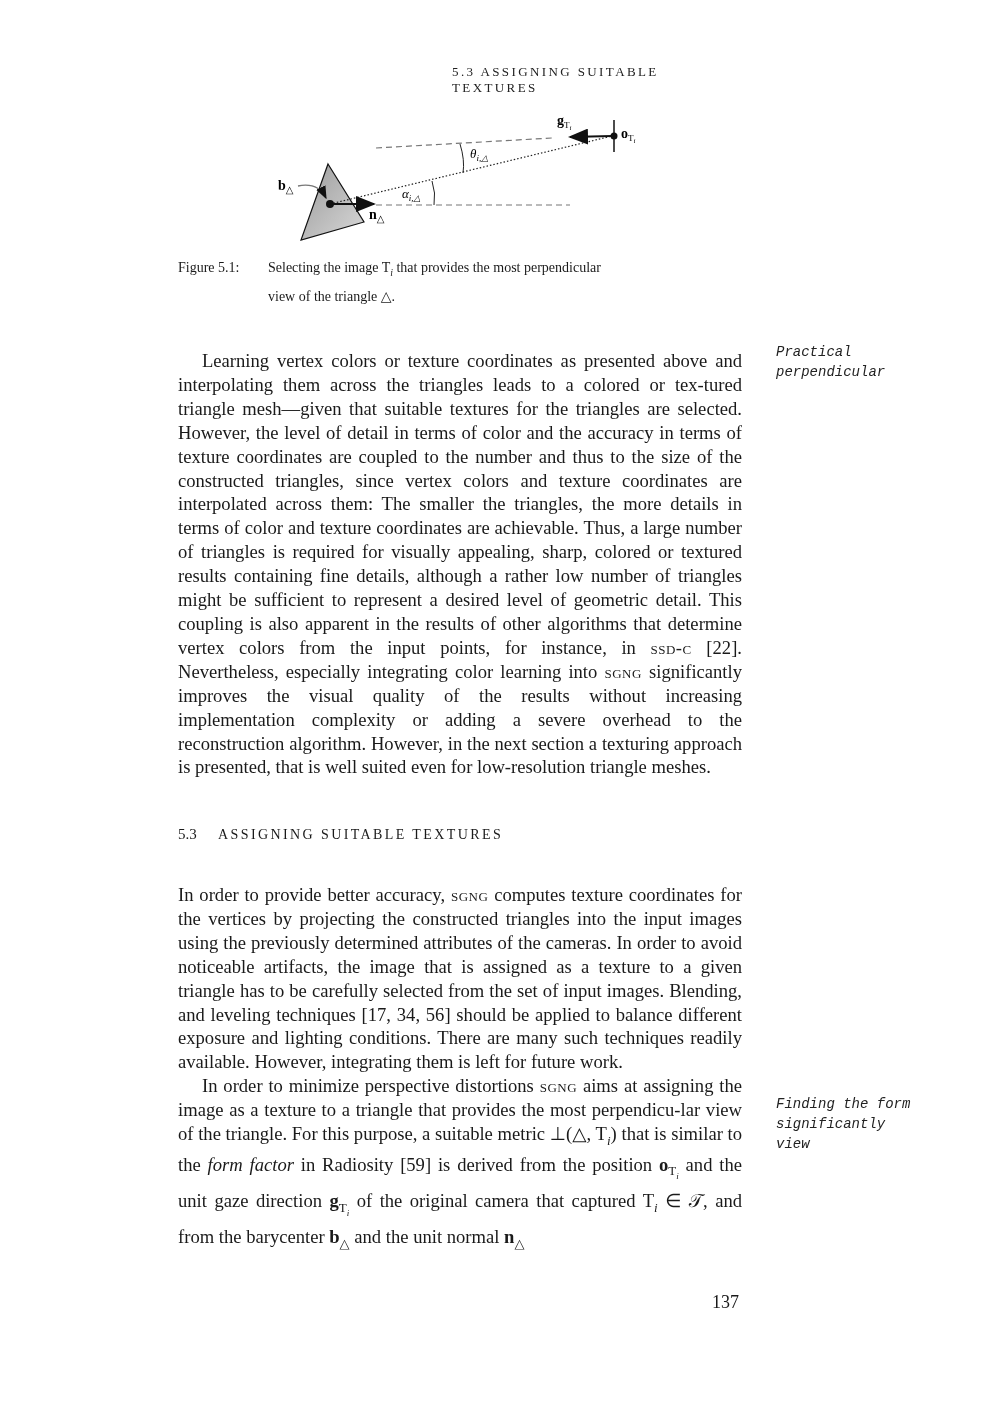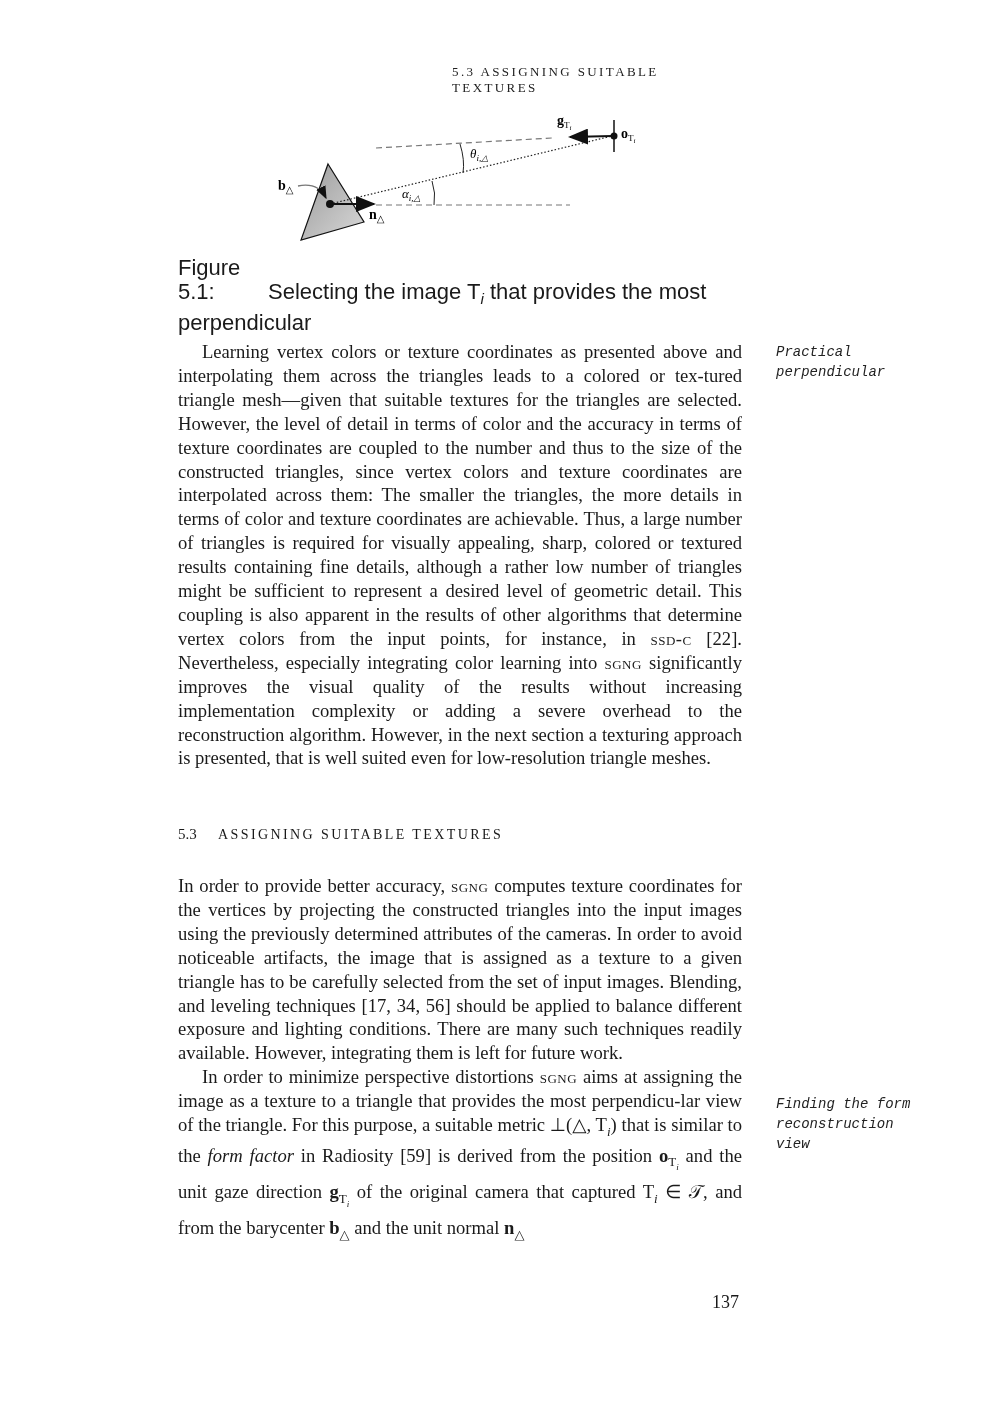--- a/index.html
+++ b/index.html
@@ -2,26 +2,26 @@
 <html><head>
 <meta charset="utf-8">
 <style>
   html, body { margin: 0; padding: 0; background: #ffffff; }
   body { width: 1000px; height: 1414px; position: relative; overflow: hidden;
          font-family: "DejaVu Serif", "Liberation Serif", serif; color: #1a1a1a; }
   .running-head { position: absolute; left: 452px; top: 64px; width: 290px;
                   font-family: "Liberation Serif", serif; font-size: 13px; letter-spacing: 2.4px; color: #222; }
   .figure { position: absolute; left: 270px; top: 100px; width: 380px; height: 150px; }
   .caption { position: absolute; left: 178px; top: 256px; width: 570px;
-             font-family: Liberation Sans, sans-serif; font-size: 22px; line-height: 24px; }
+             font-family: Liberation Serif, serif; font-size: 14px; line-height: 24px; }
   .caption .lbl { display: inline-block; width: 90px; }
   .caption .cont { display: block; padding-left: 90px; }
   .body-text { position: absolute; left: 178px; width: 564px;
                font-family: "Liberation Serif", serif; font-size: 18.6px; line-height: 23.9px;
-               text-align: justify; hyphens: manual; }
+               text-align: justify; hyphens: manual; margin-top: 9px; }
   .body-text p { margin: 0; }
   .indent { text-indent: 24px; }
   .sc { font-variant: small-caps; text-transform: lowercase; letter-spacing: 0.5px; }
   .margin-note { position: absolute; left: 776px; width: 140px;
                  font-family: Liberation Mono, monospace; font-style: italic; font-size: 14px; line-height: 20px; color: #222; }
   .section-head { position: absolute; left: 178px; top: 826px; width: 564px;
                   font-family: "Liberation Serif", serif; font-size: 14px; letter-spacing: 2.4px; }
   .section-head .num { display: inline-block; width: 40px; letter-spacing: 0; font-size: 15px; }
   .page-number { position: absolute; left: 712px; top: 1292px; font-family: "Liberation Serif", serif; font-size: 18px; }
   sub { font-size: 70%; }
@@ -67,20 +67,21 @@
     <text x="99" y="119" font-family="Liberation Serif, serif" font-size="14" font-weight="bold"><tspan>n</tspan><tspan font-size="10" font-weight="normal" dy="3">△</tspan></text>
     <text x="132" y="98" font-family="Liberation Serif, serif" font-size="13" font-style="italic"><tspan>α</tspan><tspan font-size="9" dy="3">i,△</tspan></text>
     <text x="200" y="58" font-family="Liberation Serif, serif" font-size="13" font-style="italic"><tspan>θ</tspan><tspan font-size="9" dy="3">i,△</tspan></text>
     <text x="287" y="25" font-family="Liberation Serif, serif" font-size="14" font-weight="bold"><tspan>g</tspan><tspan font-size="9" font-weight="normal" dy="3">T</tspan><tspan font-size="7" font-style="italic" font-weight="normal" dy="2">i</tspan></text>
     <text x="351" y="38" font-family="Liberation Serif, serif" font-size="14" font-weight="bold"><tspan>o</tspan><tspan font-size="9" font-weight="normal" dy="3">T</tspan><tspan font-size="7" font-style="italic" font-weight="normal" dy="2">i</tspan></text>
   </svg>
 </div>
 
 <div class="caption">
   <span class="lbl">Figure 5.1:</span><span>Selecting the image T</span><sub><i>i</i></sub><span> that provides the most perpendicular</span>
+  <span class="cont">view of the triangle △.</span>
 </div>
 
 <div class="body-text" style="top:340px;">
   <p class="indent"><span>Learning vertex colors or texture coordinates as presented above and interpolating them across the triangles leads to a colored or tex-tured triangle mesh—given that suitable textures for the triangles are selected. However, the level of detail in terms of color and the accuracy in terms of texture coordinates are coupled to the number and thus to the size of the constructed triangles, since vertex colors and texture coordinates are interpolated across them: The smaller the triangles, the more details in terms of color and texture coordinates are achievable. Thus, a large number of triangles is required for visually appealing, sharp, colored or textured results containing fine details, although a rather low number of triangles might be sufficient to represent a desired level of geometric detail. This coupling is also apparent in the results of other algorithms that determine vertex colors from the input points, for instance, in </span><span class="sc">SSD-C</span><span> [22]. Nevertheless, especially integrating color learning into </span><span class="sc">SGNG</span><span> significantly improves the visual quality of the results without increasing implementation complexity or adding a severe overhead to the reconstruction algorithm. However, in the next section a texturing approach is presented, that is well suited even for low-resolution triangle meshes.</span></p>
 </div>
 
 <div class="margin-note" style="top:342px;">
   <div>Practical</div>
   <div>perpendicular</div>
 </div>
@@ -89,16 +90,16 @@
   <span class="num">5.3</span><span>ASSIGNING SUITABLE TEXTURES</span>
 </div>
 
 <div class="body-text" style="top:874px;">
   <p><span>In order to provide better accuracy, </span><span class="sc">SGNG</span><span> computes texture coordinates for the vertices by projecting the constructed triangles into the input images using the previously determined attributes of the cameras. In order to avoid noticeable artifacts, the image that is assigned as a texture to a given triangle has to be carefully selected from the set of input images. Blending, and leveling techniques [17, 34, 56] should be applied to balance different exposure and lighting conditions. There are many such techniques readily available.  However, integrating them is left for future work.</span></p>
   <p class="indent"><span>In order to minimize perspective distortions </span><span class="sc">SGNG</span><span> aims at assigning the image as a texture to a triangle that provides the most perpendicu-lar view of the triangle. For this purpose, a suitable metric ⊥(△, T</span><sub><i>i</i></sub><span>) that is similar to the </span><i>form factor</i><span> in Radiosity [59] is derived from the position </span><b>o</b><sub><span>T</span><sub><i>i</i></sub></sub><span> and the unit gaze direction </span><b>g</b><sub><span>T</span><sub><i>i</i></sub></sub><span> of the original camera that captured T</span><sub><i>i</i></sub><span> ∈ 𝒯, and from the barycenter </span><b>b</b><sub>△</sub><span> and the unit normal </span><b>n</b><sub>△</sub></p>
 </div>
 
 <div class="margin-note" style="top:1094px;">
   <div>Finding the form</div>
-  <div>reconstruction view</div>
+  <div>significantly view</div>
 </div>
 
 <div class="page-number">137</div>
 
 </body></html>

